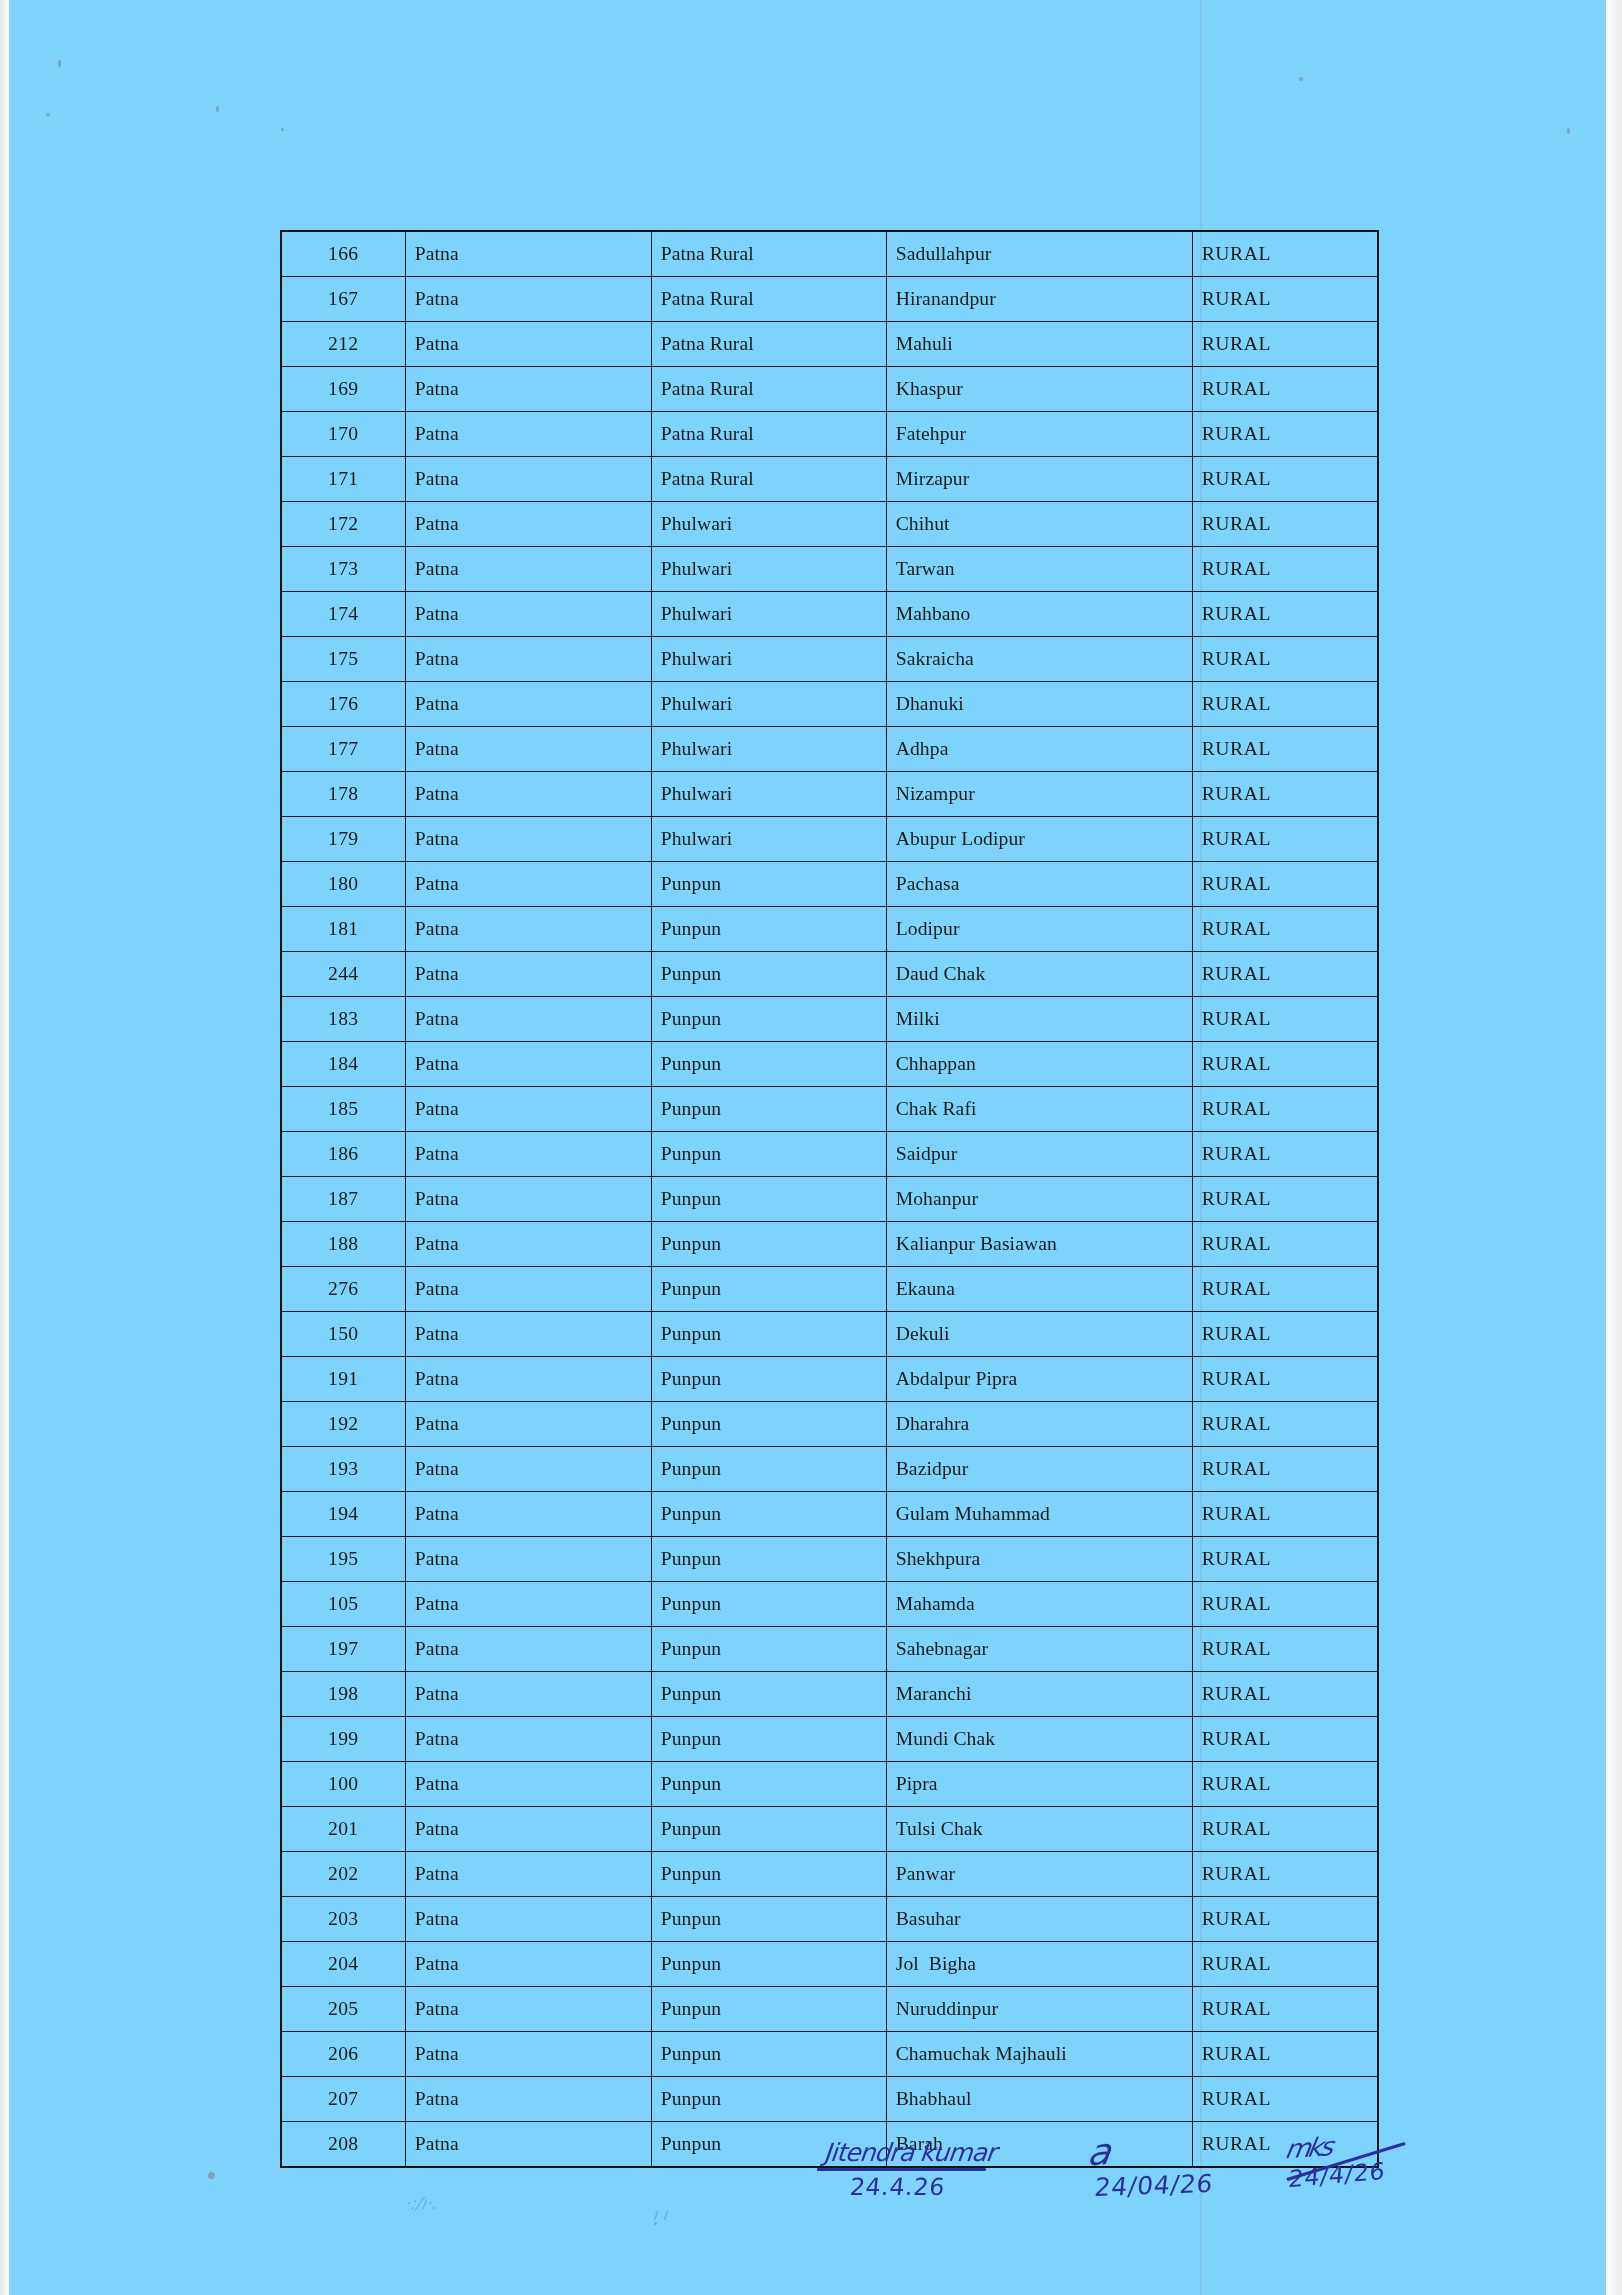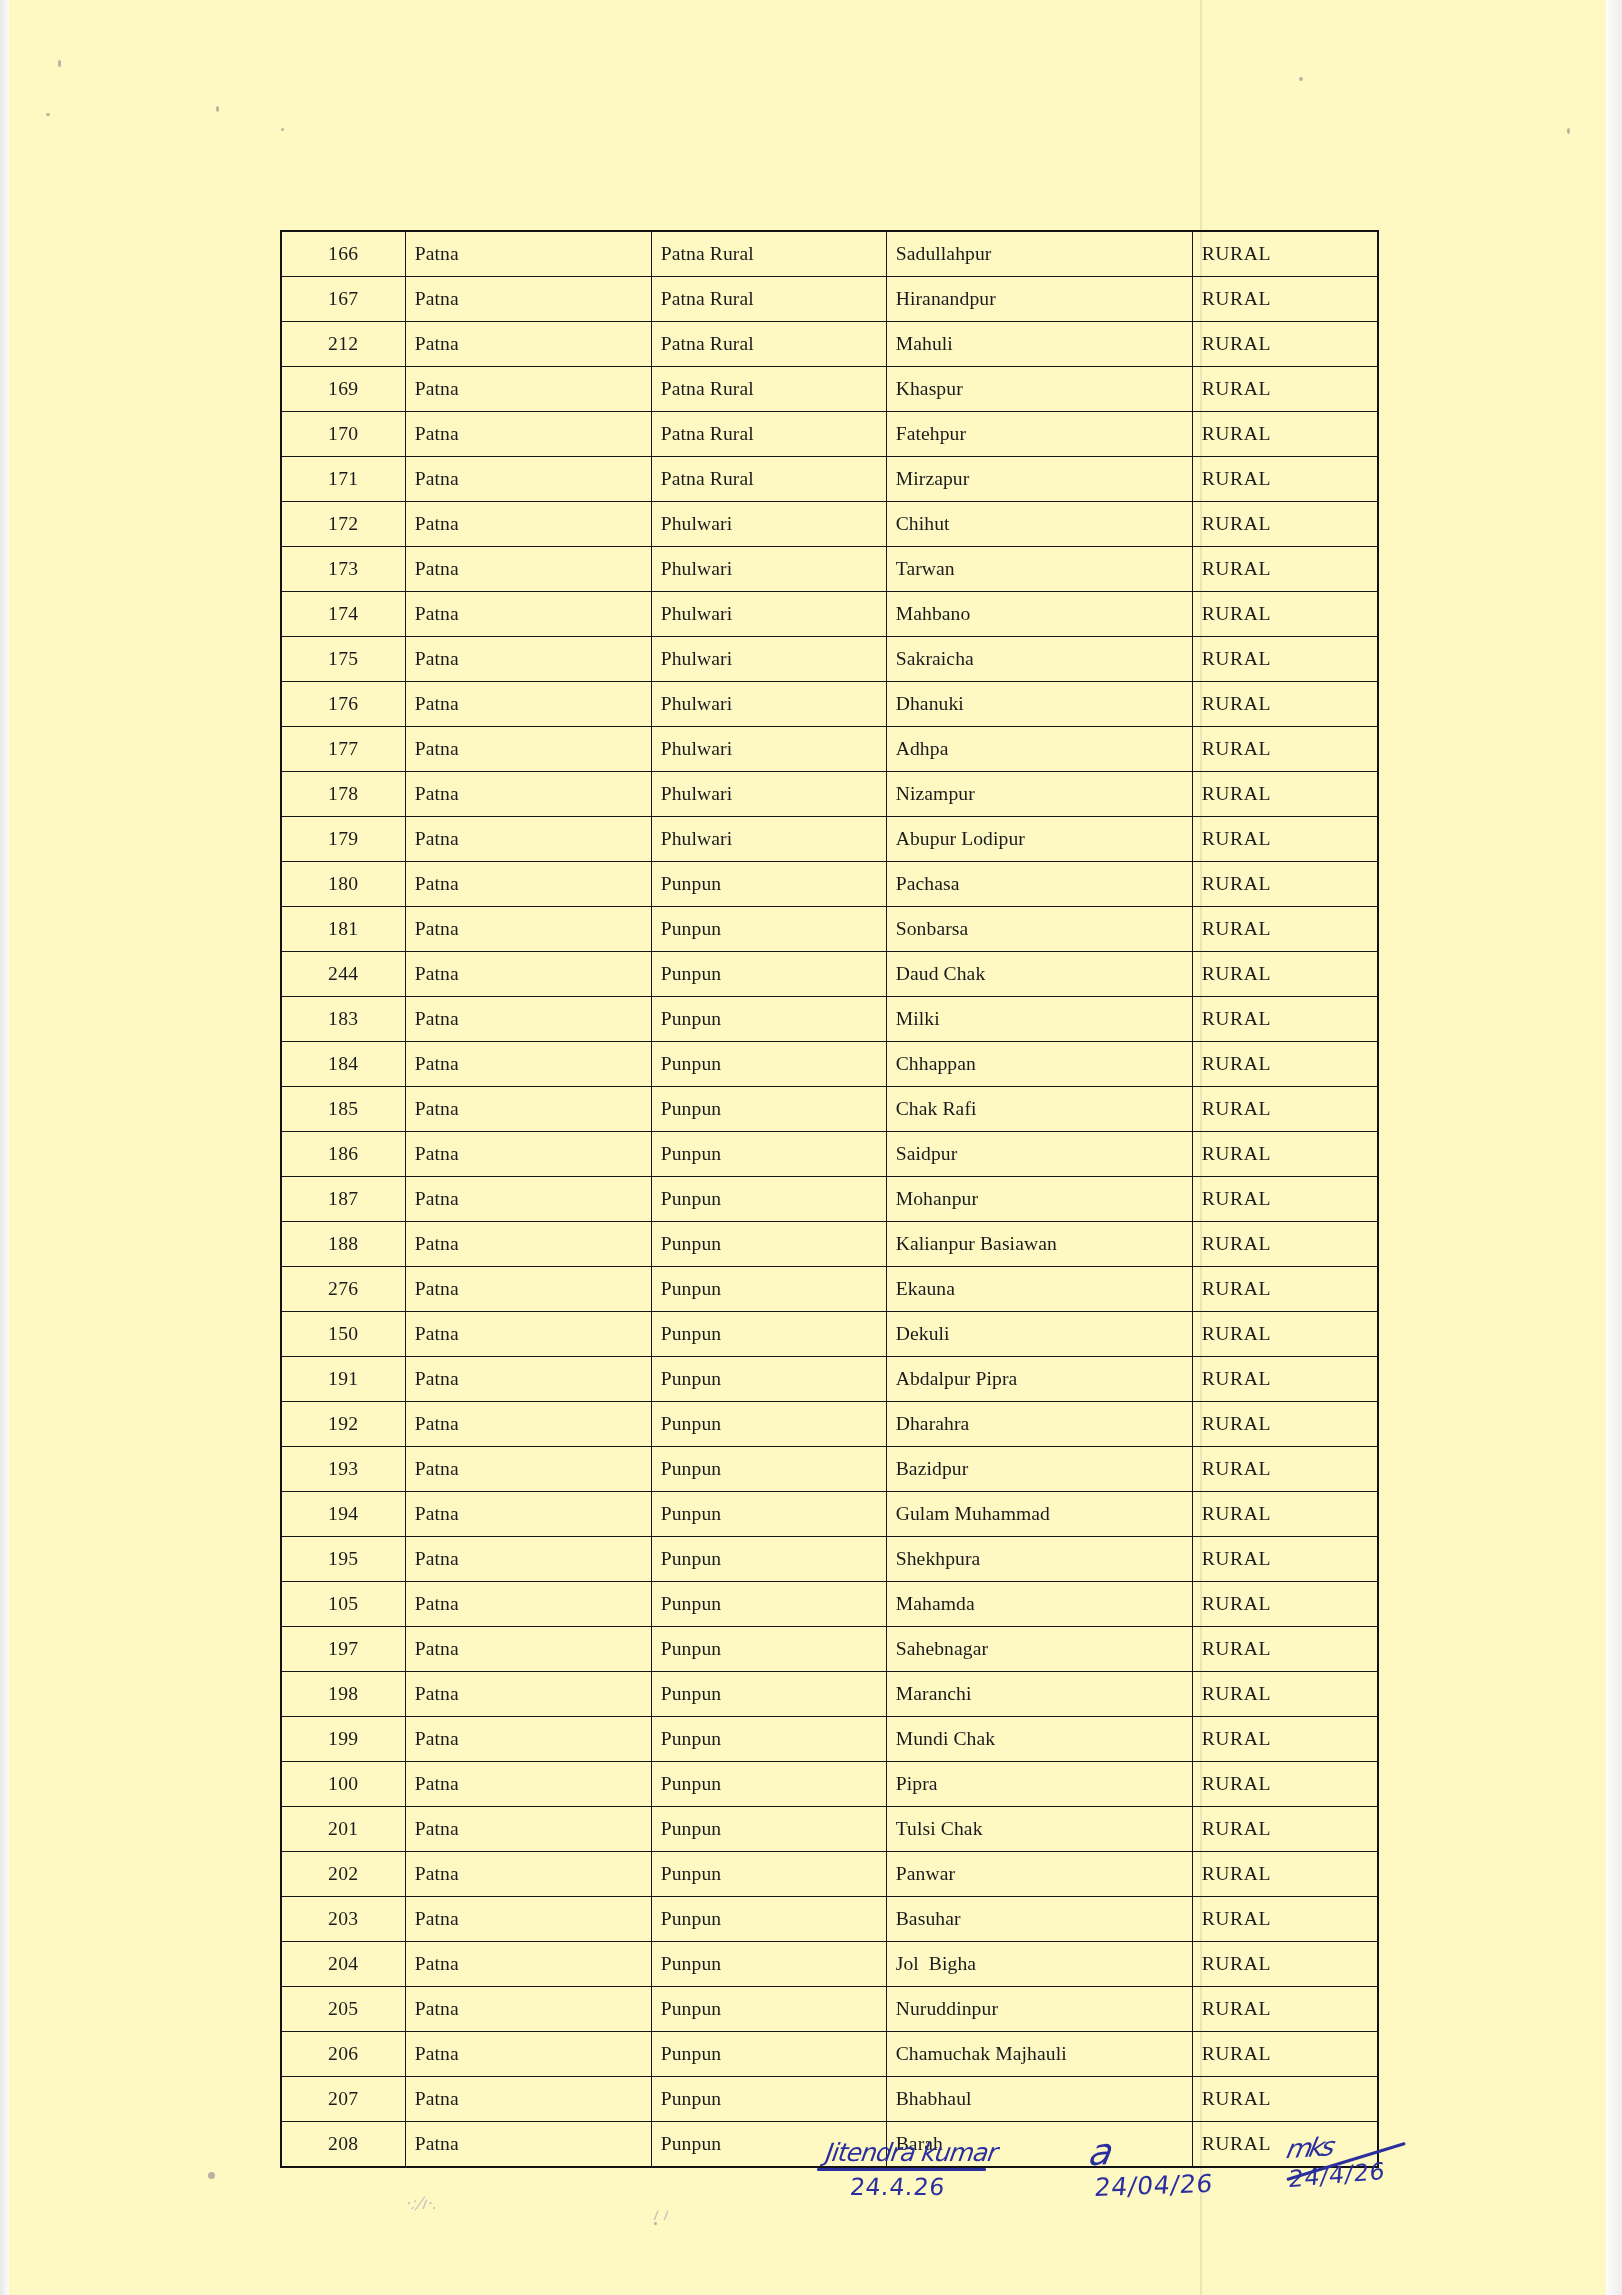--- a/index.html
+++ b/index.html
@@ -12,21 +12,21 @@
     height: 2295px;
     position: relative;
     font-family: "Liberation Serif", "DejaVu Serif", serif;
     overflow: hidden;
   }
 
   
   #page {
     position: absolute;
     inset: 0;
-    background: #fef9c3;
+    background: #7dd3fc;
   }
   
   #scan-edge-left {
     position: absolute;
     left: 0; top: 0;
     width: 9.2px; height: 100%;
     background: linear-gradient(to right, #e8e8e6 0%, #fdfdfc 100%);
   }
   #scan-edge-right {
     position: absolute;
@@ -295,21 +295,21 @@
             <td class="sl">180</td>
             <td class="dist">Patna</td>
             <td class="block">Punpun</td>
             <td class="vill">Pachasa</td>
             <td class="type">RURAL</td>
           </tr>
           <tr>
             <td class="sl">181</td>
             <td class="dist">Patna</td>
             <td class="block">Punpun</td>
-            <td class="vill">Sonbarsa</td>
+            <td class="vill">Lodipur</td>
             <td class="type">RURAL</td>
           </tr>
           <tr>
             <td class="sl">244</td>
             <td class="dist">Patna</td>
             <td class="block">Punpun</td>
             <td class="vill">Daud Chak</td>
             <td class="type">RURAL</td>
           </tr>
           <tr>

